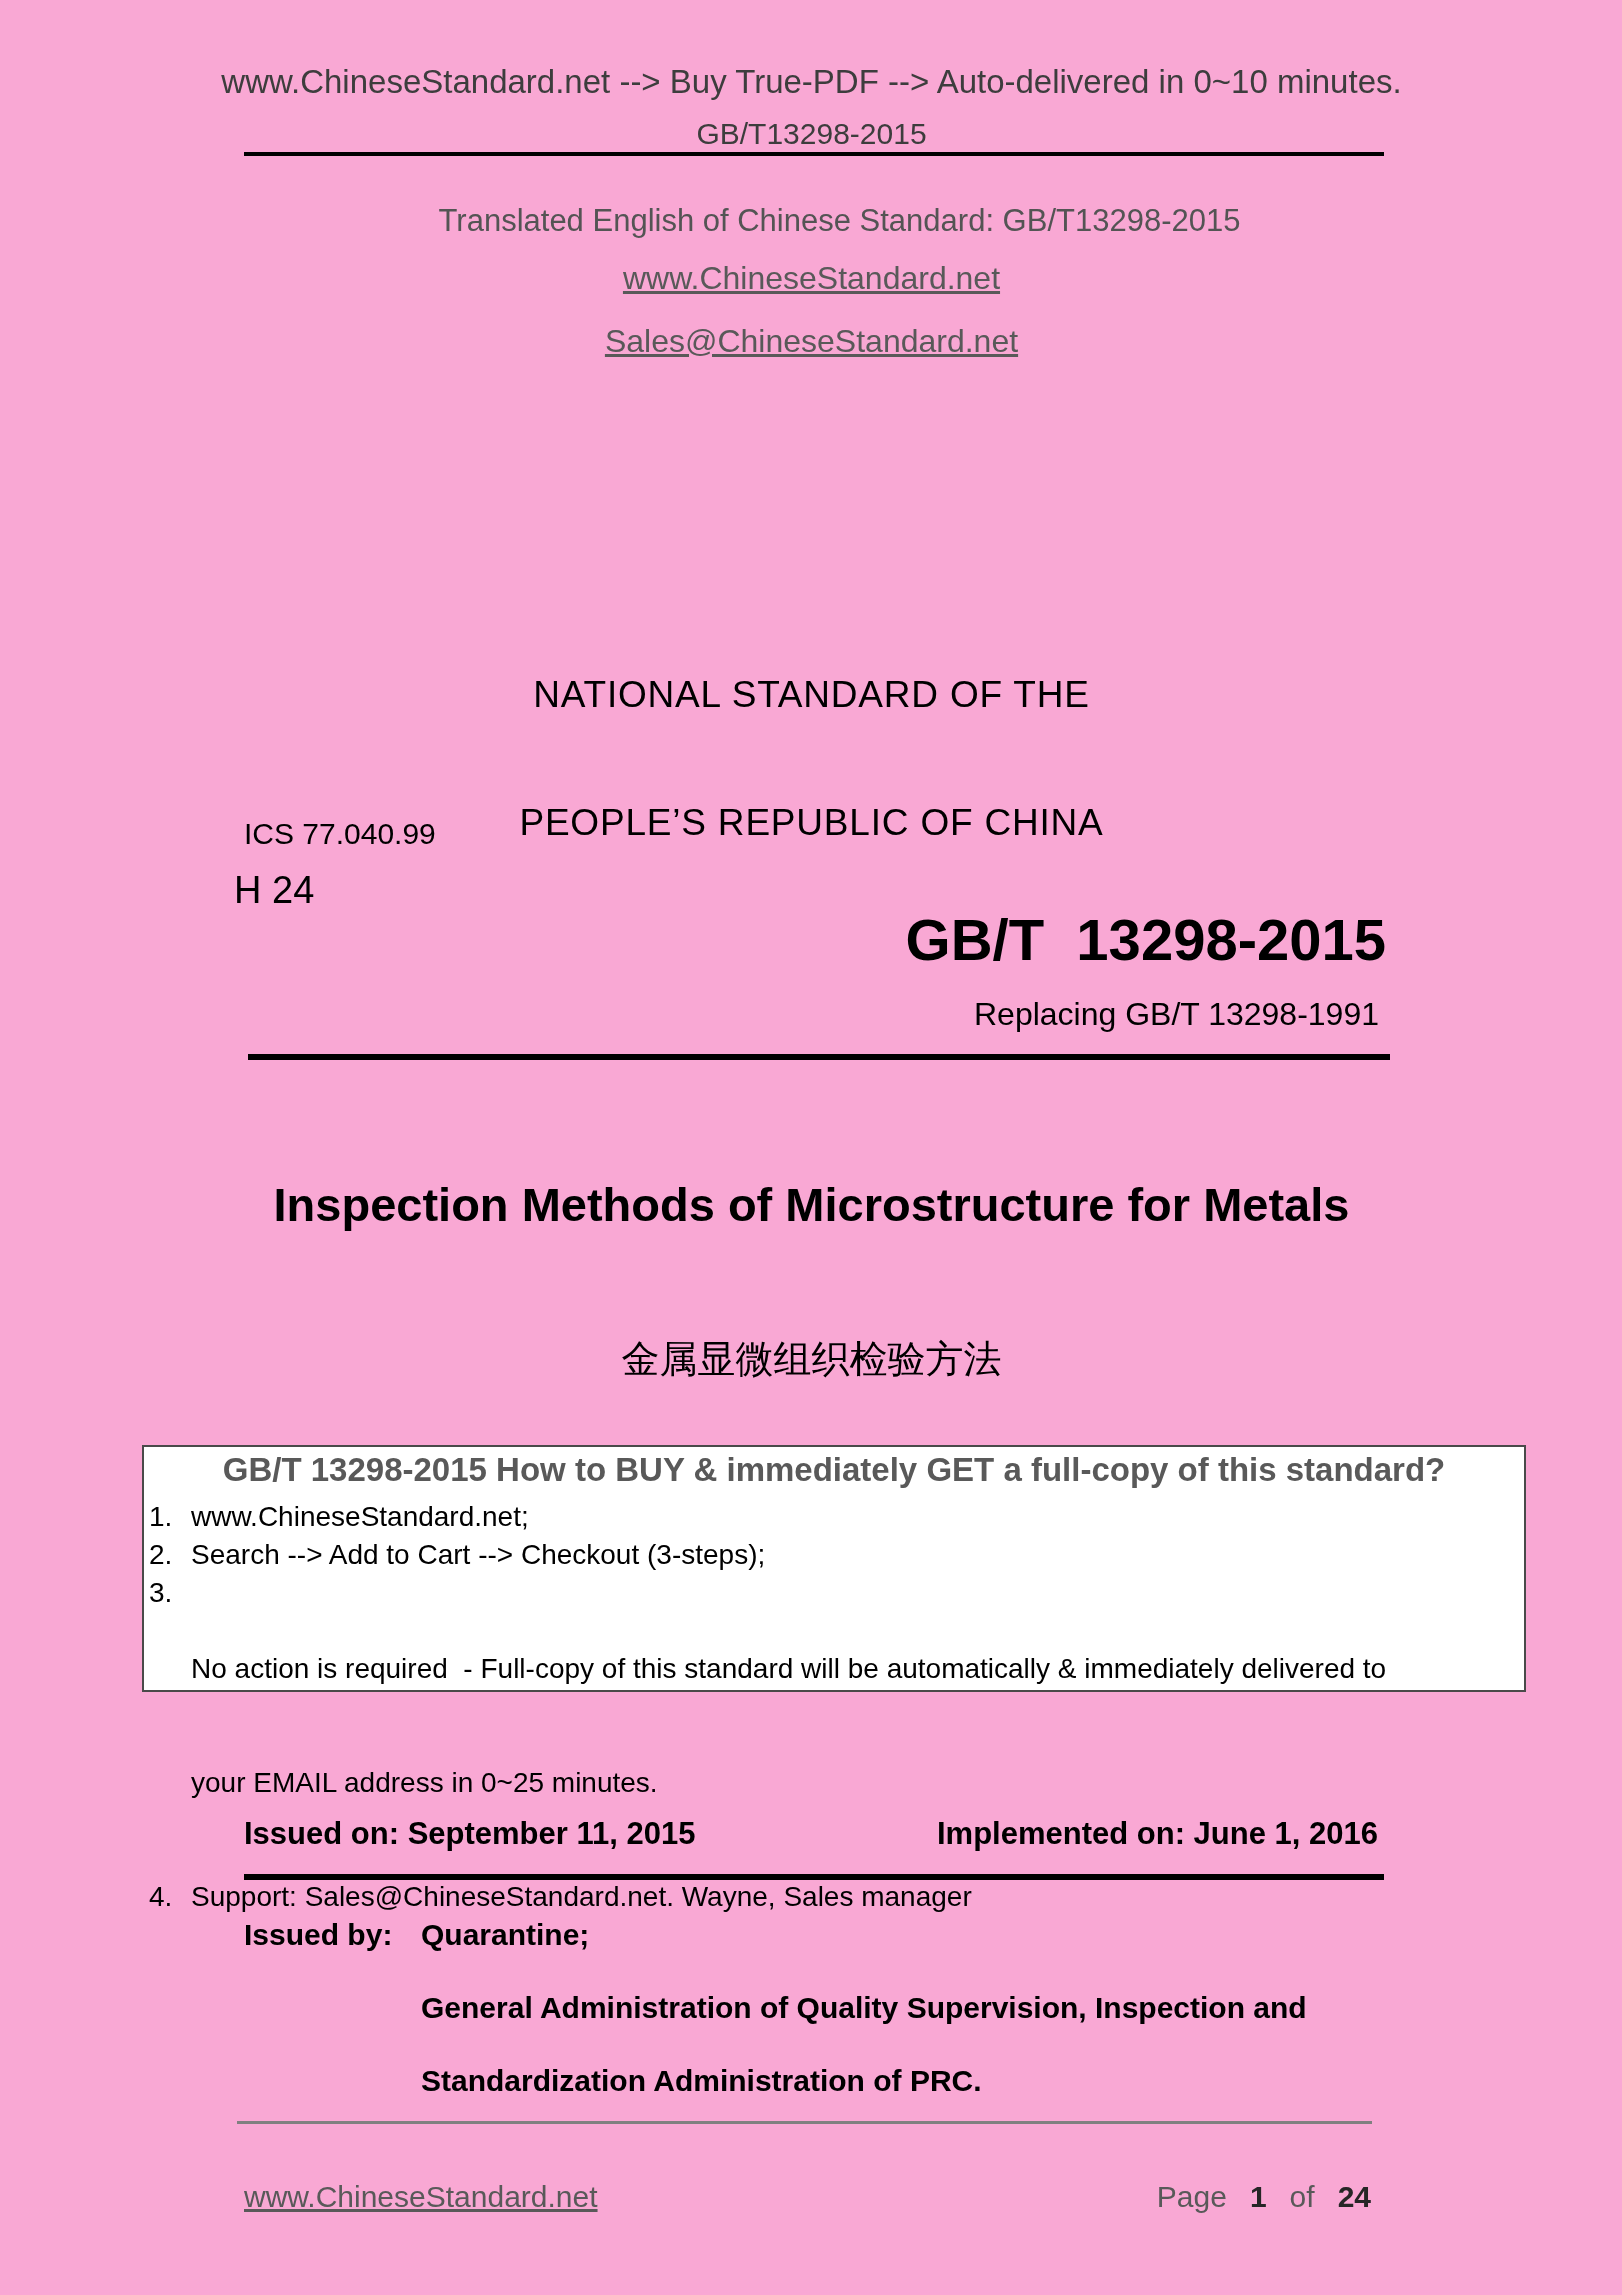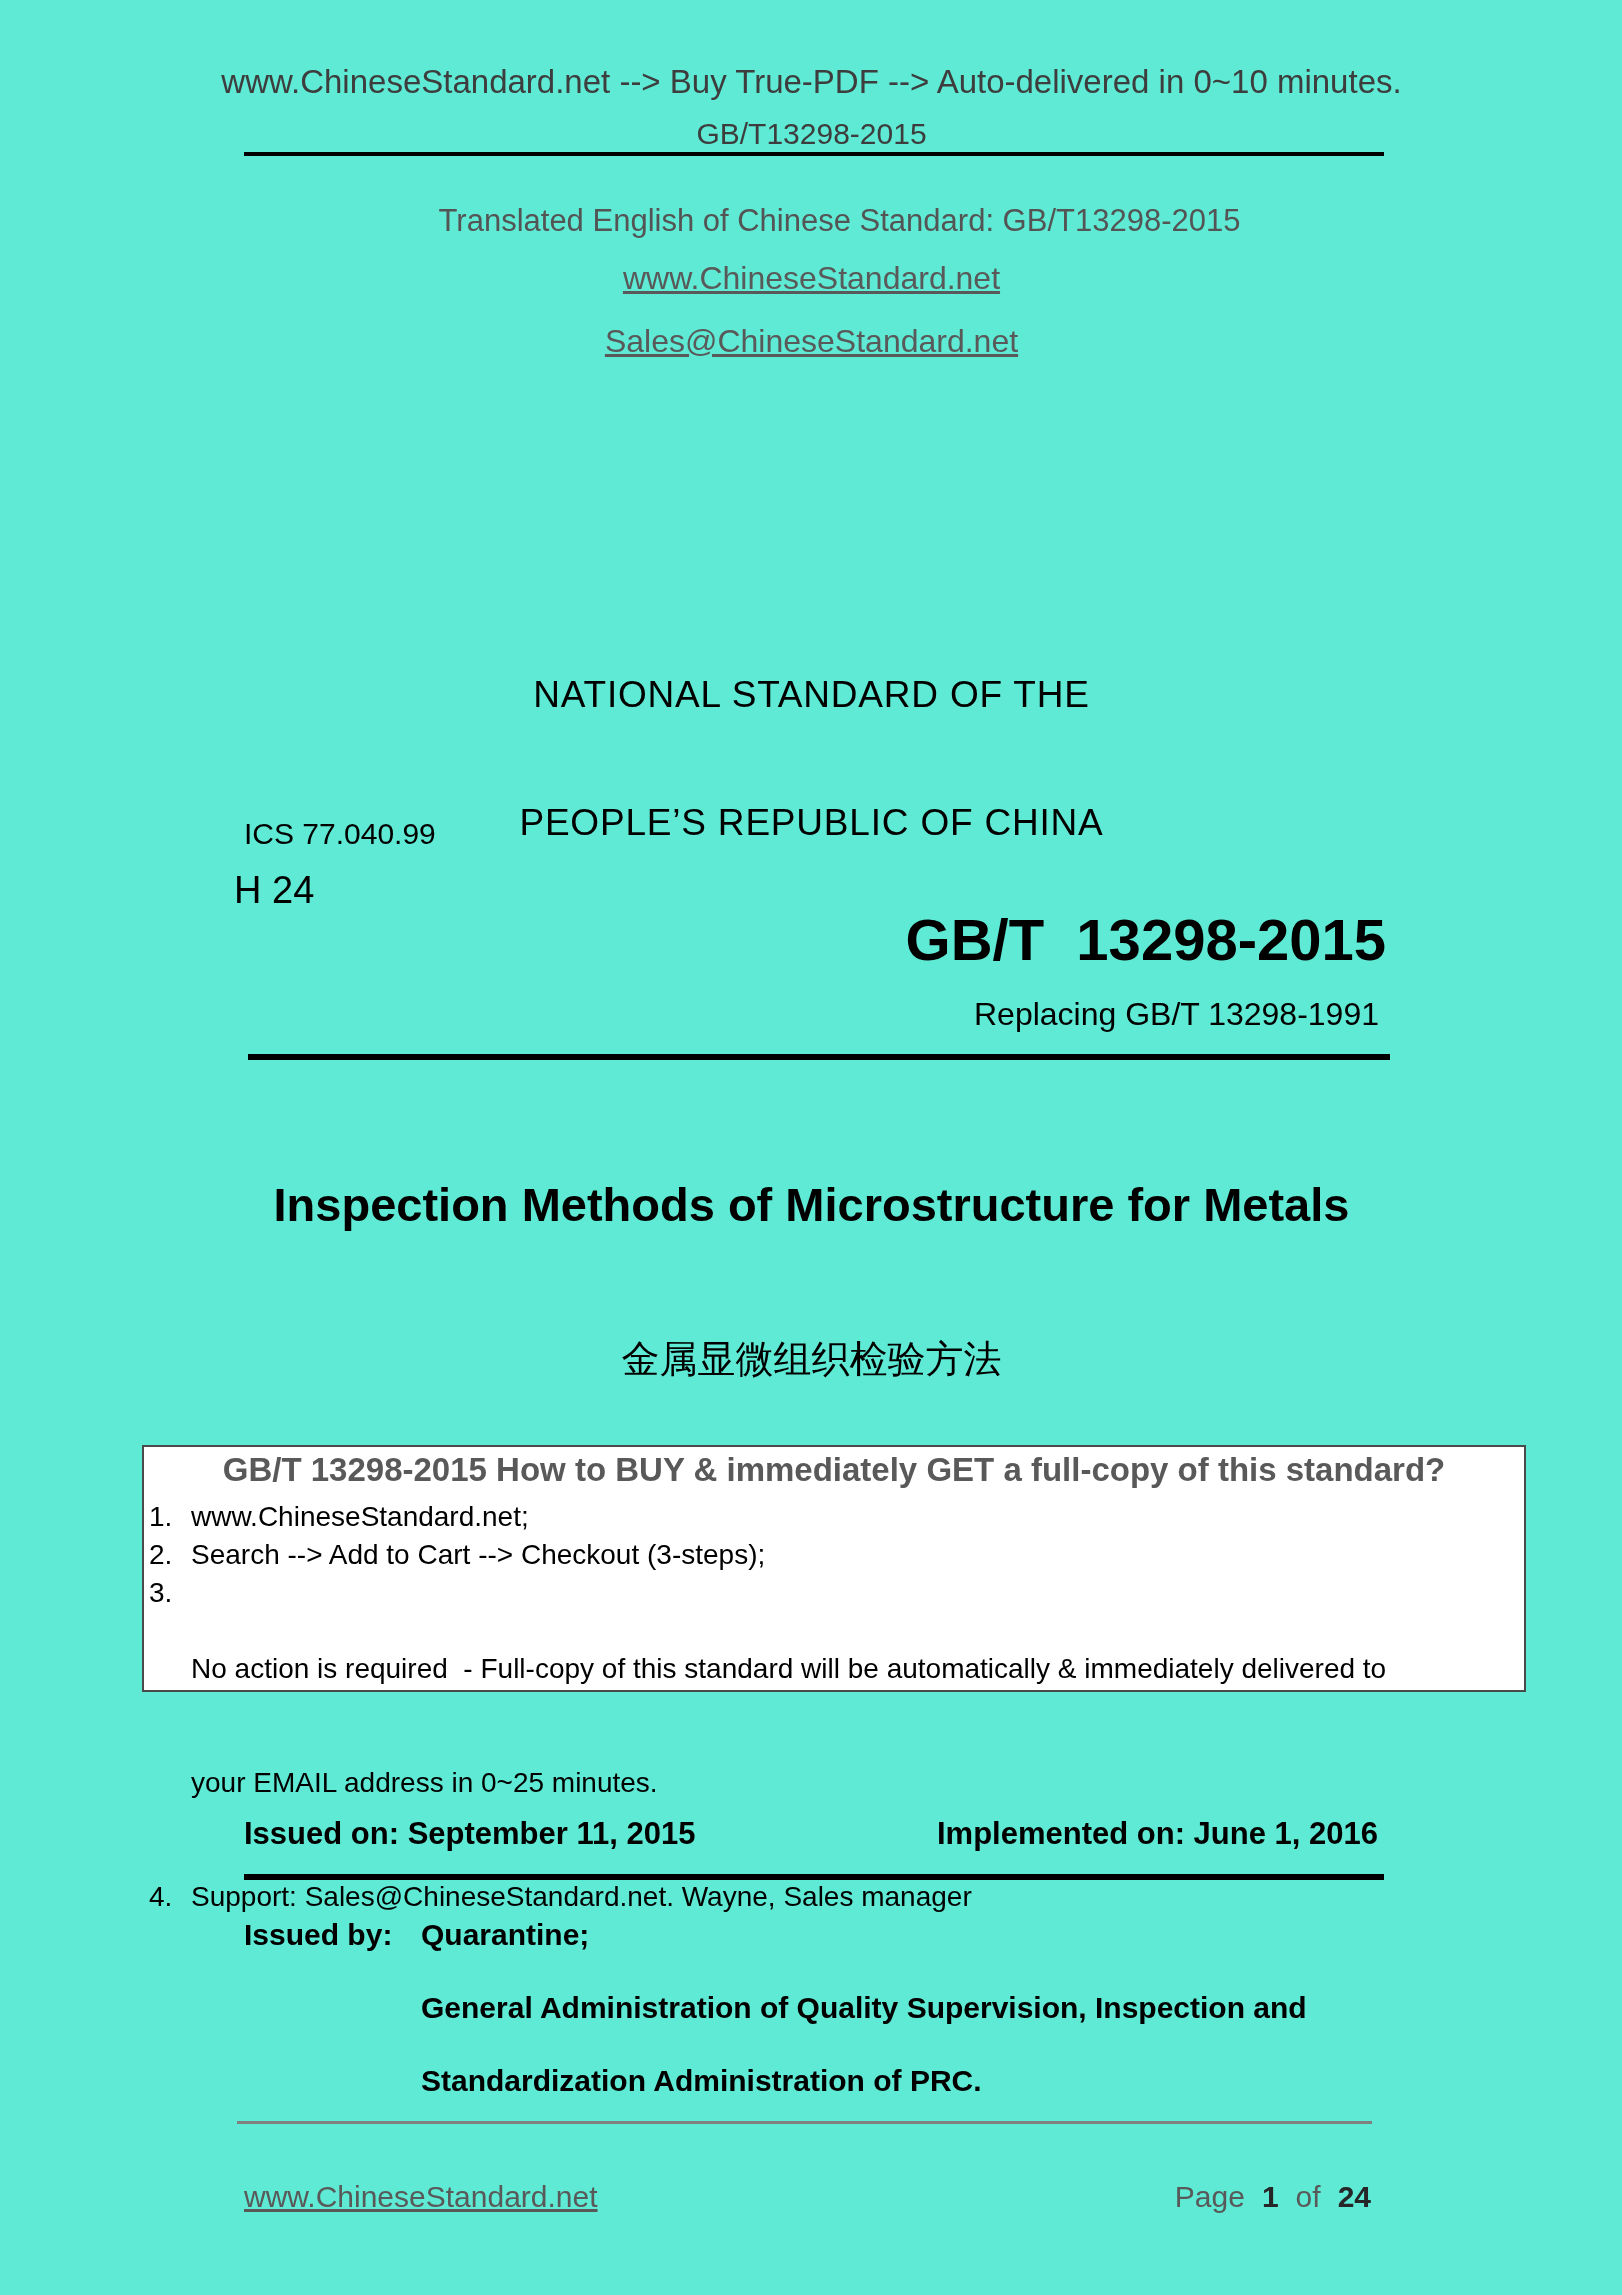--- a/index.html
+++ b/index.html
@@ -1,20 +1,20 @@
 <!DOCTYPE html>
 <html style="font-size:13.3px"><head>
 <meta charset="utf-8">
 <style>
   html, body { margin: 0; padding: 0; background: #ffffff; }
   .page {
     position: relative;
     width: 1623px;
     height: 2295px;
-    background: #5eead4;
+    background: #f9a8d4;
     font-family: "Liberation Sans", "DejaVu Sans", sans-serif;
     color: #000;
     overflow: hidden;
   }
   .abs { position: absolute; }
   .center { left: 0; width: 100%; text-align: center; }
 
   .rule { background: #000; }
   .rule-top   { top: 152px;  left: 244px; width: 1140px; height: 4.2px; }
   .rule-mid   { top: 1054px; left: 248px; width: 1142px; height: 5.8px; }
@@ -79,21 +79,21 @@
   }
   .ib-label { position: absolute; left: 0; top: 0; line-height: 73px; }
   .ib-line  { white-space: pre; }
 
   .footer-rule { top: 2121px; left: 237px; width: 1135px; height: 2.5px; background: #808080; }
   .footer {
     top: 2148px; left: 244px; width: 1127px;
     display: flex; justify-content: space-between; align-items: baseline;
     font-size: 30px; color: #595959;
   }
-  .page-indicator { display: flex; gap: 17px; align-items: baseline; color: #595959; }
+  .page-indicator { display: flex; gap: 23px; align-items: baseline; color: #595959; }
   .pg-num { font-weight: bold; color: #262626; }
 </style>
 </head>
 <body>
 
 <div class="page">
 
   <div class="abs center hdr1">www.ChineseStandard.net --&gt; Buy True-PDF --&gt; Auto-delivered in 0~10 minutes.</div>
   <div class="abs center hdr2">GB/T13298-2015</div>
   <div class="abs rule rule-top"></div>

